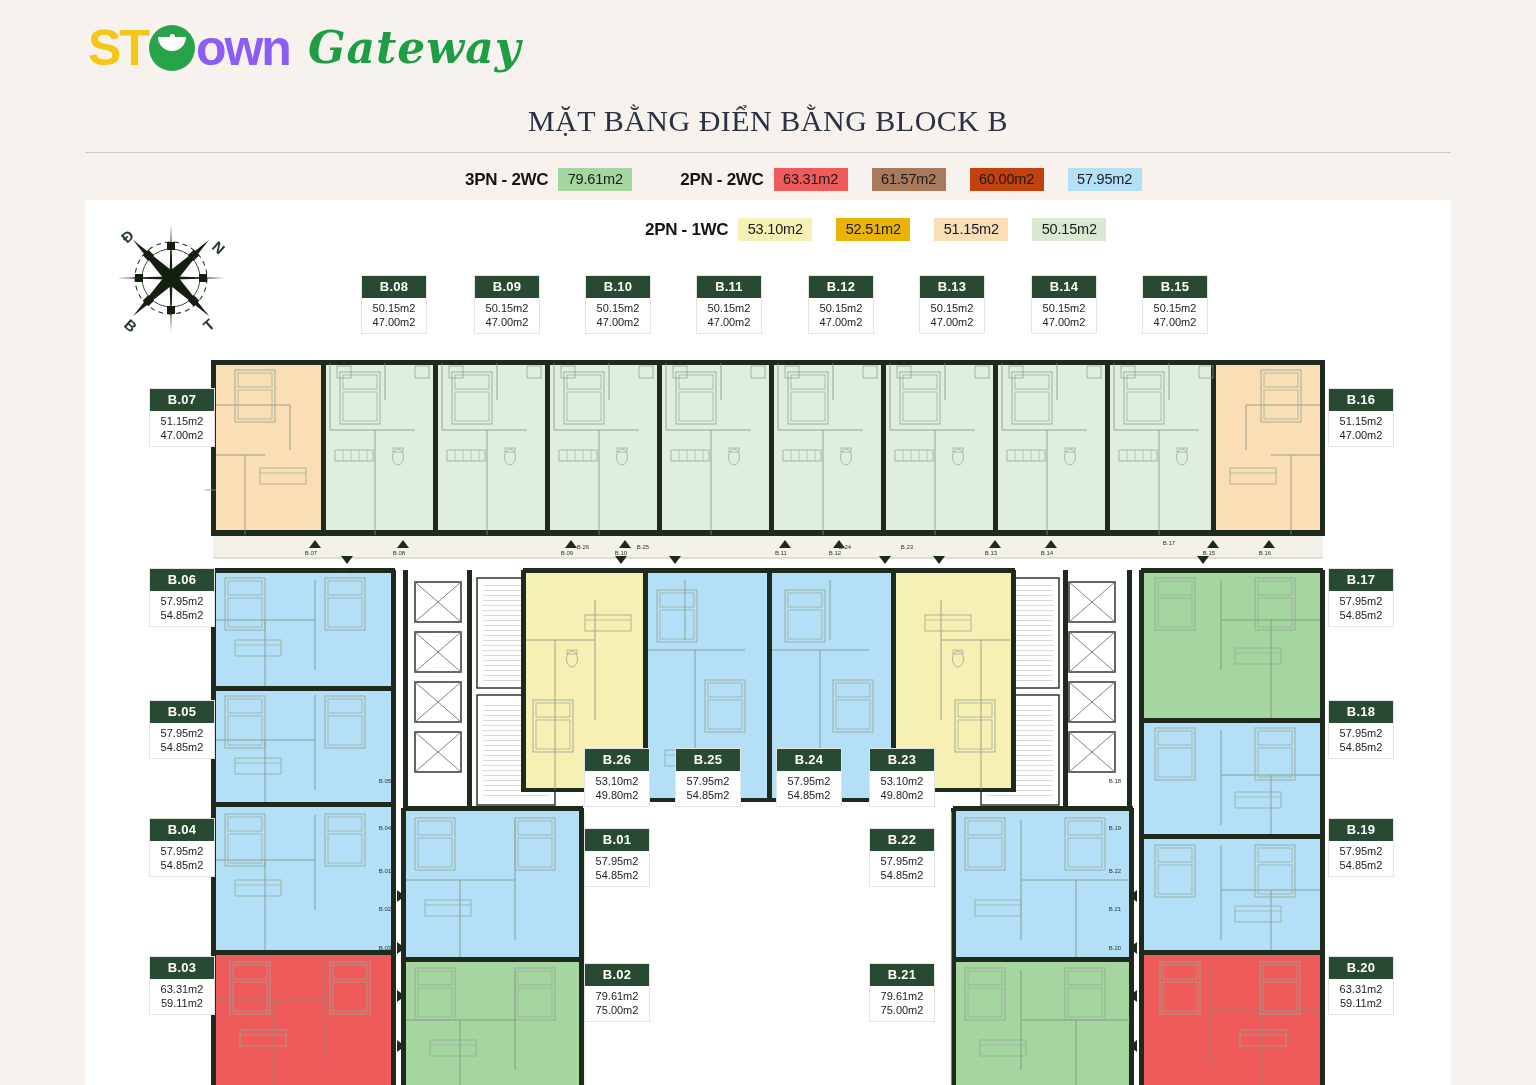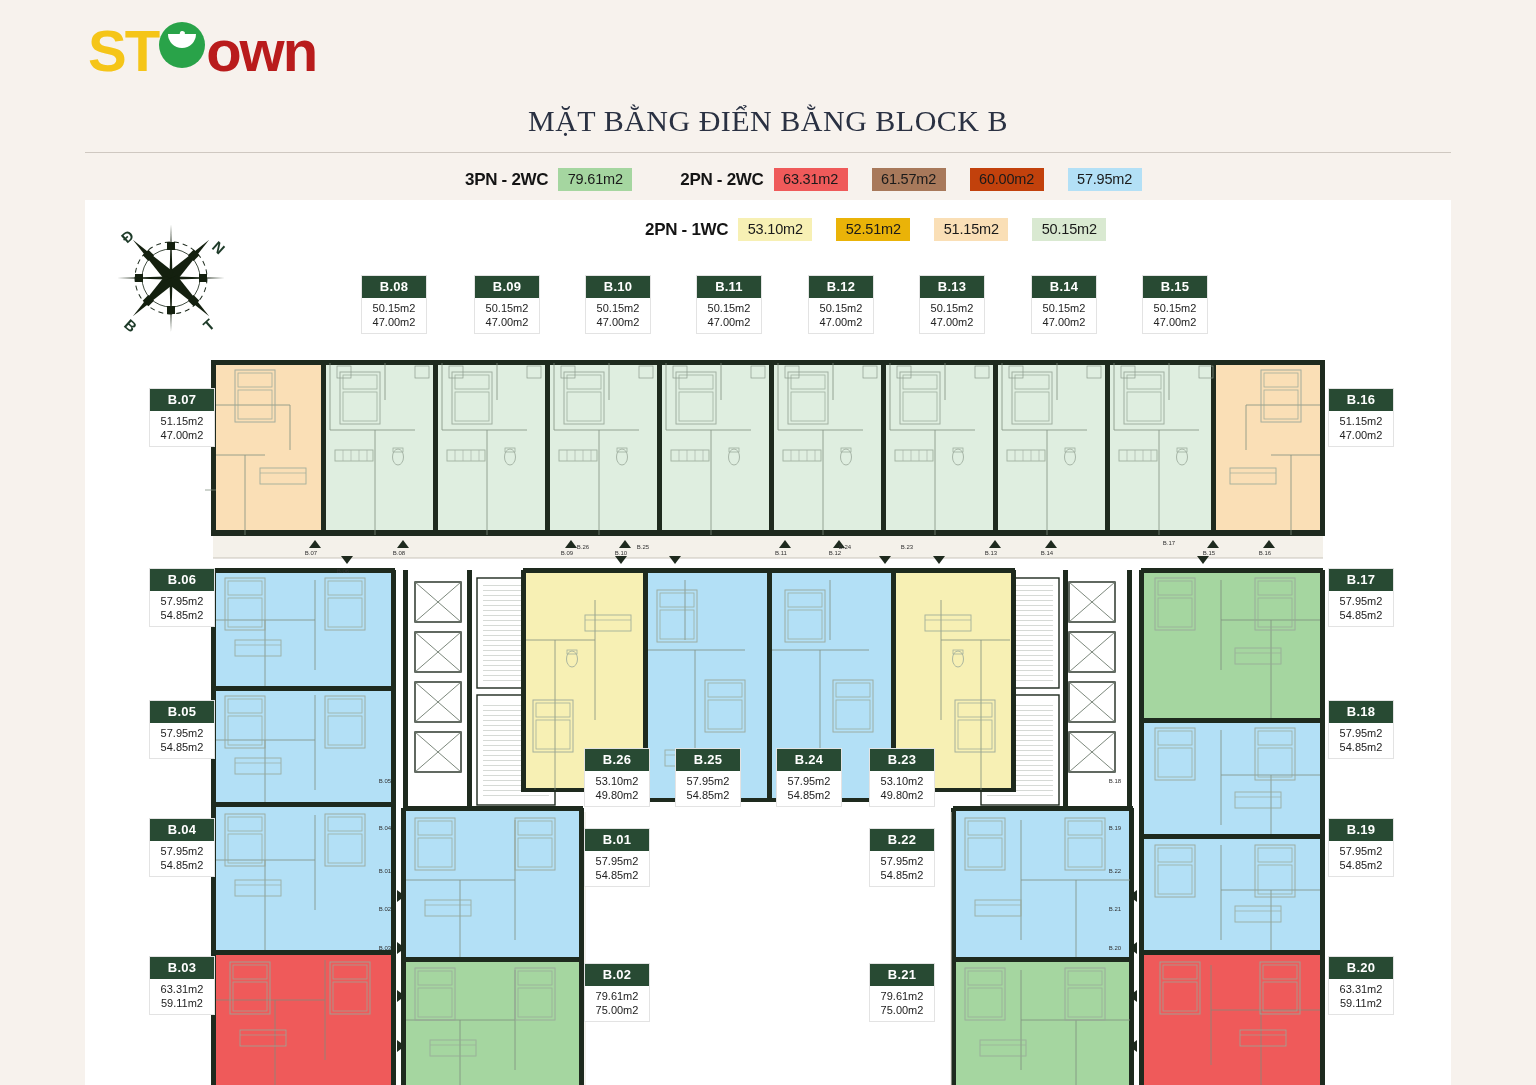--- a/index.html
+++ b/index.html
@@ -16,29 +16,29 @@
 
   
   .logo {
     position: absolute;
     left: 88px; top: 22px;
     display: flex;
     align-items: center;
     gap: 8px;
   }
   .logo-word {
-    font-size: 58px;
+    font-size: 50px;
     font-weight: 800;
     letter-spacing: -2px;
     line-height: 1;
     display: flex;
-    align-items: flex-start;
+    align-items: center;
   }
   .logo-st { color: #f5c518; }
-  .logo-own { color: #b91c1c; }
+  .logo-own { color: #8b5cf6; }
   .logo-leaf {
     display: inline-block;
     width: 46px; height: 46px;
     border-radius: 50%;
     background: #29a349;
     position: relative;
     margin: 0 1px;
     vertical-align: middle;
   }
   .logo-leaf::before {
@@ -175,20 +175,21 @@
 </style>
 </head>
 <body>
 
 <div class="logo">
   <span class="logo-word">
     <span class="logo-st">ST</span>
     <span class="logo-leaf"></span>
     <span class="logo-own">own</span>
   </span>
+  <span class="logo-gateway">Gateway</span>
 </div>
 
 <div class="page-title">MẶT BẰNG ĐIỂN BẰNG BLOCK B</div>
 <div class="header-rule"></div>
 
 <div class="panel">
 
   <div class="legend">
     <div class="legend-row row1">
       <span class="legend-label">3PN - 2WC</span>

